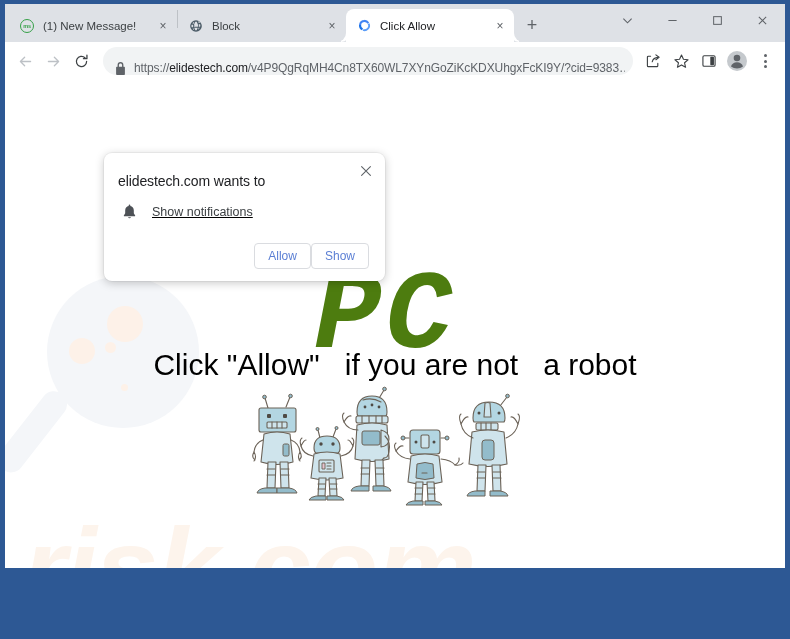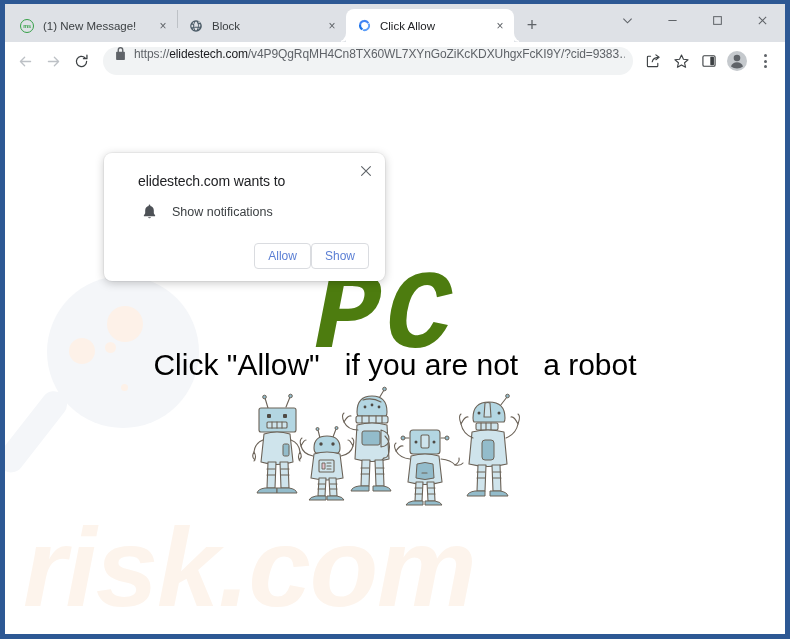--- a/index.html
+++ b/index.html
@@ -17,21 +17,21 @@
     position: absolute;
     left: 0; top: 0;
     width: 790px; height: 639px;
     background: #2d5894;
     padding: 4px 5px 5px 5px;
   }
 
   .browser {
     position: relative;
     width: 780px;
-    height: 630px;
+    height: 564px;
     background: #ffffff;
     overflow: hidden;
     display: flex;
     flex-direction: column;
   }
 
   
   .tab-strip {
     position: relative;
     height: 38px;
@@ -176,21 +176,21 @@
   .tb-icon.disabled { color: #bdc1c6; }
   .tb-icon svg { display: block; }
 
   .omnibox {
     flex: 1 1 auto;
     height: 28px;
     margin: 0 6px 0 8px;
     background: #f1f3f4;
     border-radius: 14px;
     display: flex;
-    align-items: flex-start;
+    align-items: flex-end;
     padding: 0 8px 0 12px;
     overflow: hidden;
   }
 
   .lock-icon {
     flex: 0 0 auto;
     margin-right: 8px;
     display: flex;
     align-items: center;
     color: #5f6368;
@@ -326,21 +326,21 @@
   }
 
   
   .perm-dialog {
     position: absolute;
     left: 99px; top: 73px;
     width: 281px;
     background: #ffffff;
     border-radius: 8px;
     box-shadow: 0 2px 10px rgba(0,0,0,0.22), 0 0 0 1px rgba(0,0,0,0.04);
-    padding: 16px 16px 12px 32px;
+    padding: 16px 16px 12px 12px;
     z-index: 40;
   }
 
   .perm-close {
     position: absolute;
     right: 9px; top: 8px;
     width: 20px; height: 20px;
     display: flex;
     align-items: center;
     justify-content: center;
@@ -352,20 +352,21 @@
     font-size: 14px;
     color: #202124;
     margin: 4px 0 14px 2px;
     letter-spacing: -0.1px;
   }
 
   .perm-row {
     display: flex;
     align-items: center;
     margin: 0 0 22px 4px;
+    text-decoration: underline;
   }
   .perm-bell {
     width: 18px; height: 18px;
     flex: 0 0 18px;
     display: flex;
     align-items: center;
     justify-content: center;
     color: #4d5156;
     margin-right: 14px;
   }

